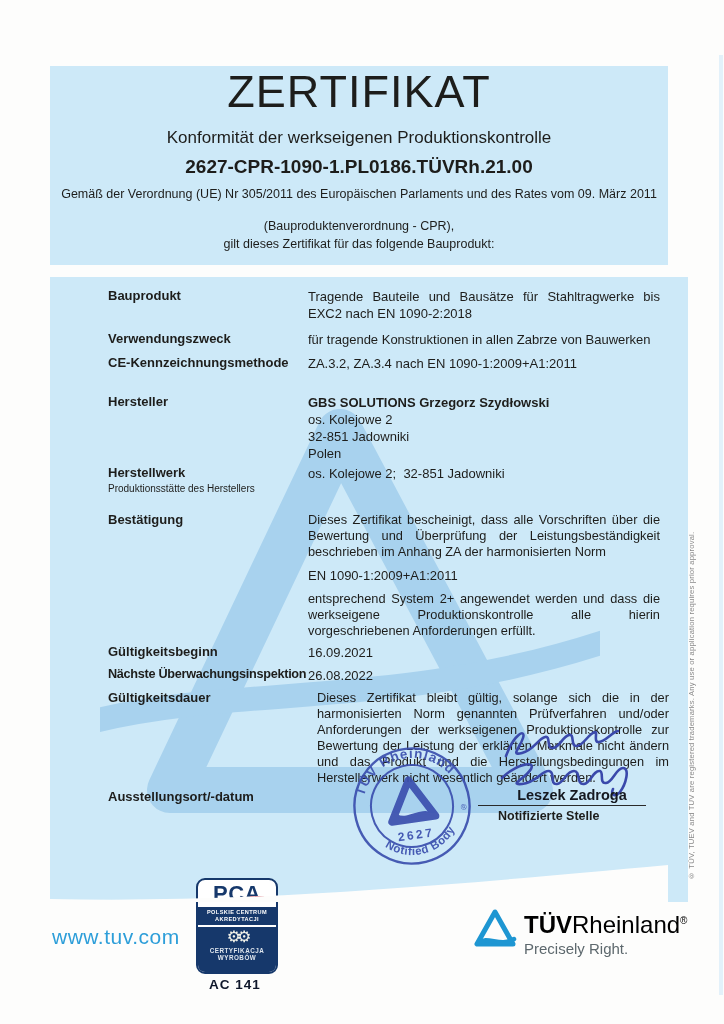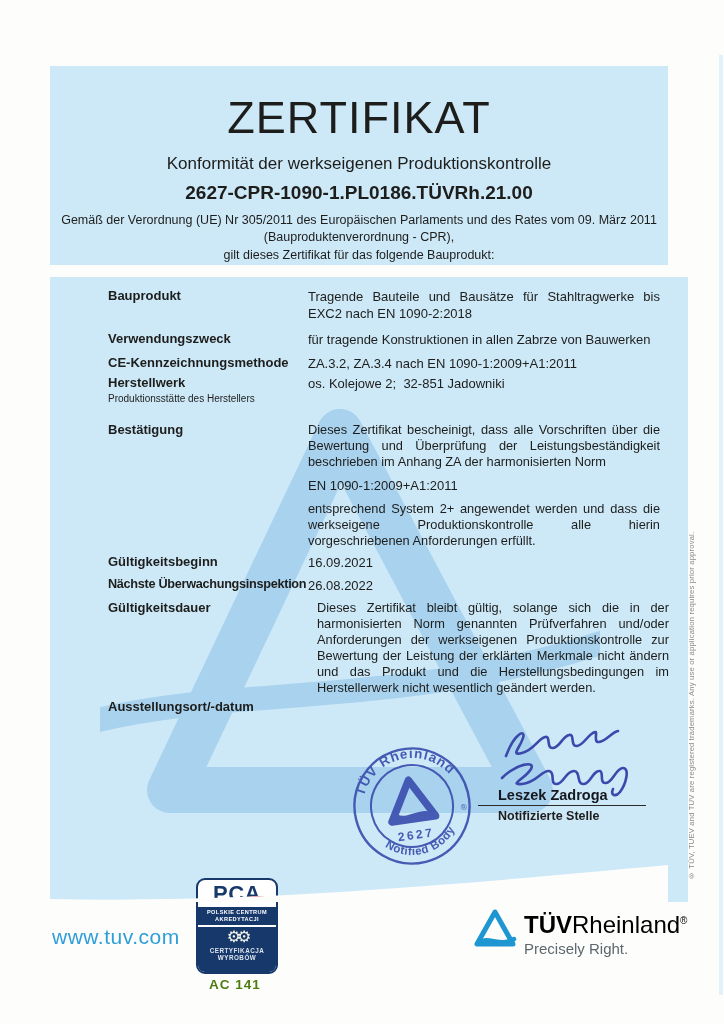--- a/index.html
+++ b/index.html
@@ -8,25 +8,25 @@
     background:#fdfdfc; font-family:"Liberation Sans", sans-serif; color:#1d1d1b;
   }
   .scan-edge { position:absolute; right:1px; top:55px; height:940px; width:4px; background:#e3f1fa; }
 
   
   .panel { position:absolute; left:50px; width:618px; background:#cde9f8; }
   .panel-header { top:66px; height:199px; text-align:center; }
   .panel-body { top:277px; height:625px;padding-left:20px; }
 
   
-  .title   { padding-top:26px; font-size:45px; font-weight:400; letter-spacing:1px; }
+  .title   { font-size:45px; font-weight:400; letter-spacing:1px; }
   .subtitle{ margin-top:10px; font-size:17px; }
   .certno  { margin-top:8px; font-size:19px; font-weight:700; }
   .reg1    { margin-top:9px; font-size:12.5px; }
-  .reg2    { margin-top:3px; font-size:12.5px; }
+  .reg2    { margin-top:18px; font-size:12.5px; }
   .reg3    { margin-top:4px; font-size:12.5px; }
 
   
   .rows { position:relative; z-index:1; }
   .row { display:grid; grid-template-columns:200px 352px; padding-left:38px; }
   .lbl { font-weight:700; font-size:13px; }
   .lbl.tight { font-size:12.7px; letter-spacing:-0.3px; }
   .sub { font-weight:400; font-size:10px; margin-top:3px; }
   .val { font-size:13px; line-height:17px; }
   .val .bold { font-weight:700; }
@@ -42,21 +42,21 @@
 
   
   .watermark { position:absolute; left:50px; top:115px; z-index:0; pointer-events:none; }
   .wave { position:absolute; left:0; bottom:0; z-index:2; pointer-events:none; }
 
   
   .stamp { position:absolute; left:346px; top:740px; z-index:3; transform:rotate(-14deg); opacity:0.92; }
   .stamp text { fill:#3b4fae; font-family:"Liberation Sans",sans-serif; }
   .signature-ink { position:absolute; left:492px; top:726px; z-index:3; }
   .sigblock { position:absolute; left:478px; top:787px; width:168px; z-index:3; }
-  .sig-name { padding-left:20px; font-size:14.5px; font-weight:700; color:#15181f; }
+  .sig-name { padding-left:20px; font-size:14.5px; font-weight:700; color:#15181f;text-align:center; }
   .sig-line { border-top:1.6px solid #2a2a2a; margin-top:2px; }
   .sig-role { padding-left:20px; margin-top:3px; font-size:12.5px; font-weight:700; }
 
   
   .side-note {
     position:absolute; left:687px; top:515px; height:365px;
     writing-mode:vertical-rl; transform:rotate(180deg);
     font-size:7.6px; line-height:10px; color:#8b8b8b; letter-spacing:0.2px; white-space:nowrap;
   }
 
@@ -68,21 +68,21 @@
   .pca-top { height:27px; display:flex; align-items:center; justify-content:center; position:relative; }
   .pca-acronym { font-size:22px; font-weight:700; color:#16386b; letter-spacing:0.5px; line-height:22px; }
   .pca-red { position:absolute; right:13px; top:16px; width:14px; height:4.5px; background:#c22033; transform:skewX(-35deg); }
   .pca-band { background:#16386b; color:#fff; text-align:center; padding:2px 0 3px; }
   .pca-band div { font-size:5.6px; font-weight:700; letter-spacing:0.4px; line-height:6.5px; }
   .pca-gap { height:1.5px; background:#fff; }
   .pca-main { background:#16386b; color:#fff; text-align:center; height:46px; }
   .pca-gears { font-size:16px; line-height:20px; color:#f2f2e9; letter-spacing:-4px; }
   .pca-main div.ct { font-size:6.3px; font-weight:700; letter-spacing:0.5px; line-height:7.5px; color:#dfe6ee; }
   .pca-code { position:absolute; left:196px; top:977px; width:78px; text-align:center;
-              font-weight:700; font-size:13.5px; color:#4d7c0f; letter-spacing:1px; }
+              font-weight:700; font-size:13.5px; color:#0f172a; letter-spacing:1px; }
 
   .tuv-tri { position:absolute; left:472px; top:908px; }
   .tuv-text { position:absolute; left:524px; top:908px; }
   .tuv-brand { font-size:24px; color:#000000; line-height:26px; }
   .tuv-brand .b { font-weight:700; }
   .tuv-brand sup { font-size:10px; }
   .tuv-tag { margin-top:2px; font-size:15px; color:#5d686d; }
 </style>
 </head>
 <body>
@@ -114,20 +114,29 @@
     <div class="row r2">
       <div class="lbl">Verwendungszweck</div>
       <div class="val">für tragende Konstruktionen in allen Zabrze von Bauwerken</div>
     </div>
 
     <div class="row r3">
       <div class="lbl">CE-Kennzeichnungsmethode</div>
       <div class="val">ZA.3.2, ZA.3.4 nach EN 1090-1:2009+A1:2011</div>
     </div>
 
+    <div class="row r4">
+      <div class="lbl">Hersteller</div>
+      <div class="val">
+        <div class="bold">GBS SOLUTIONS Grzegorz Szydłowski</div>
+        <div>os. Kolejowe 2</div>
+        <div>32-851 Jadowniki</div>
+        <div>Polen</div>
+      </div>
+    </div>
 
     <div class="row r5">
       <div>
         <div class="lbl">Herstellwerk</div>
         <div class="sub">Produktionsstätte des Herstellers</div>
       </div>
       <div class="val pre">os. Kolejowe 2;  32-851 Jadowniki</div>
     </div>
 
     <div class="row r6">

